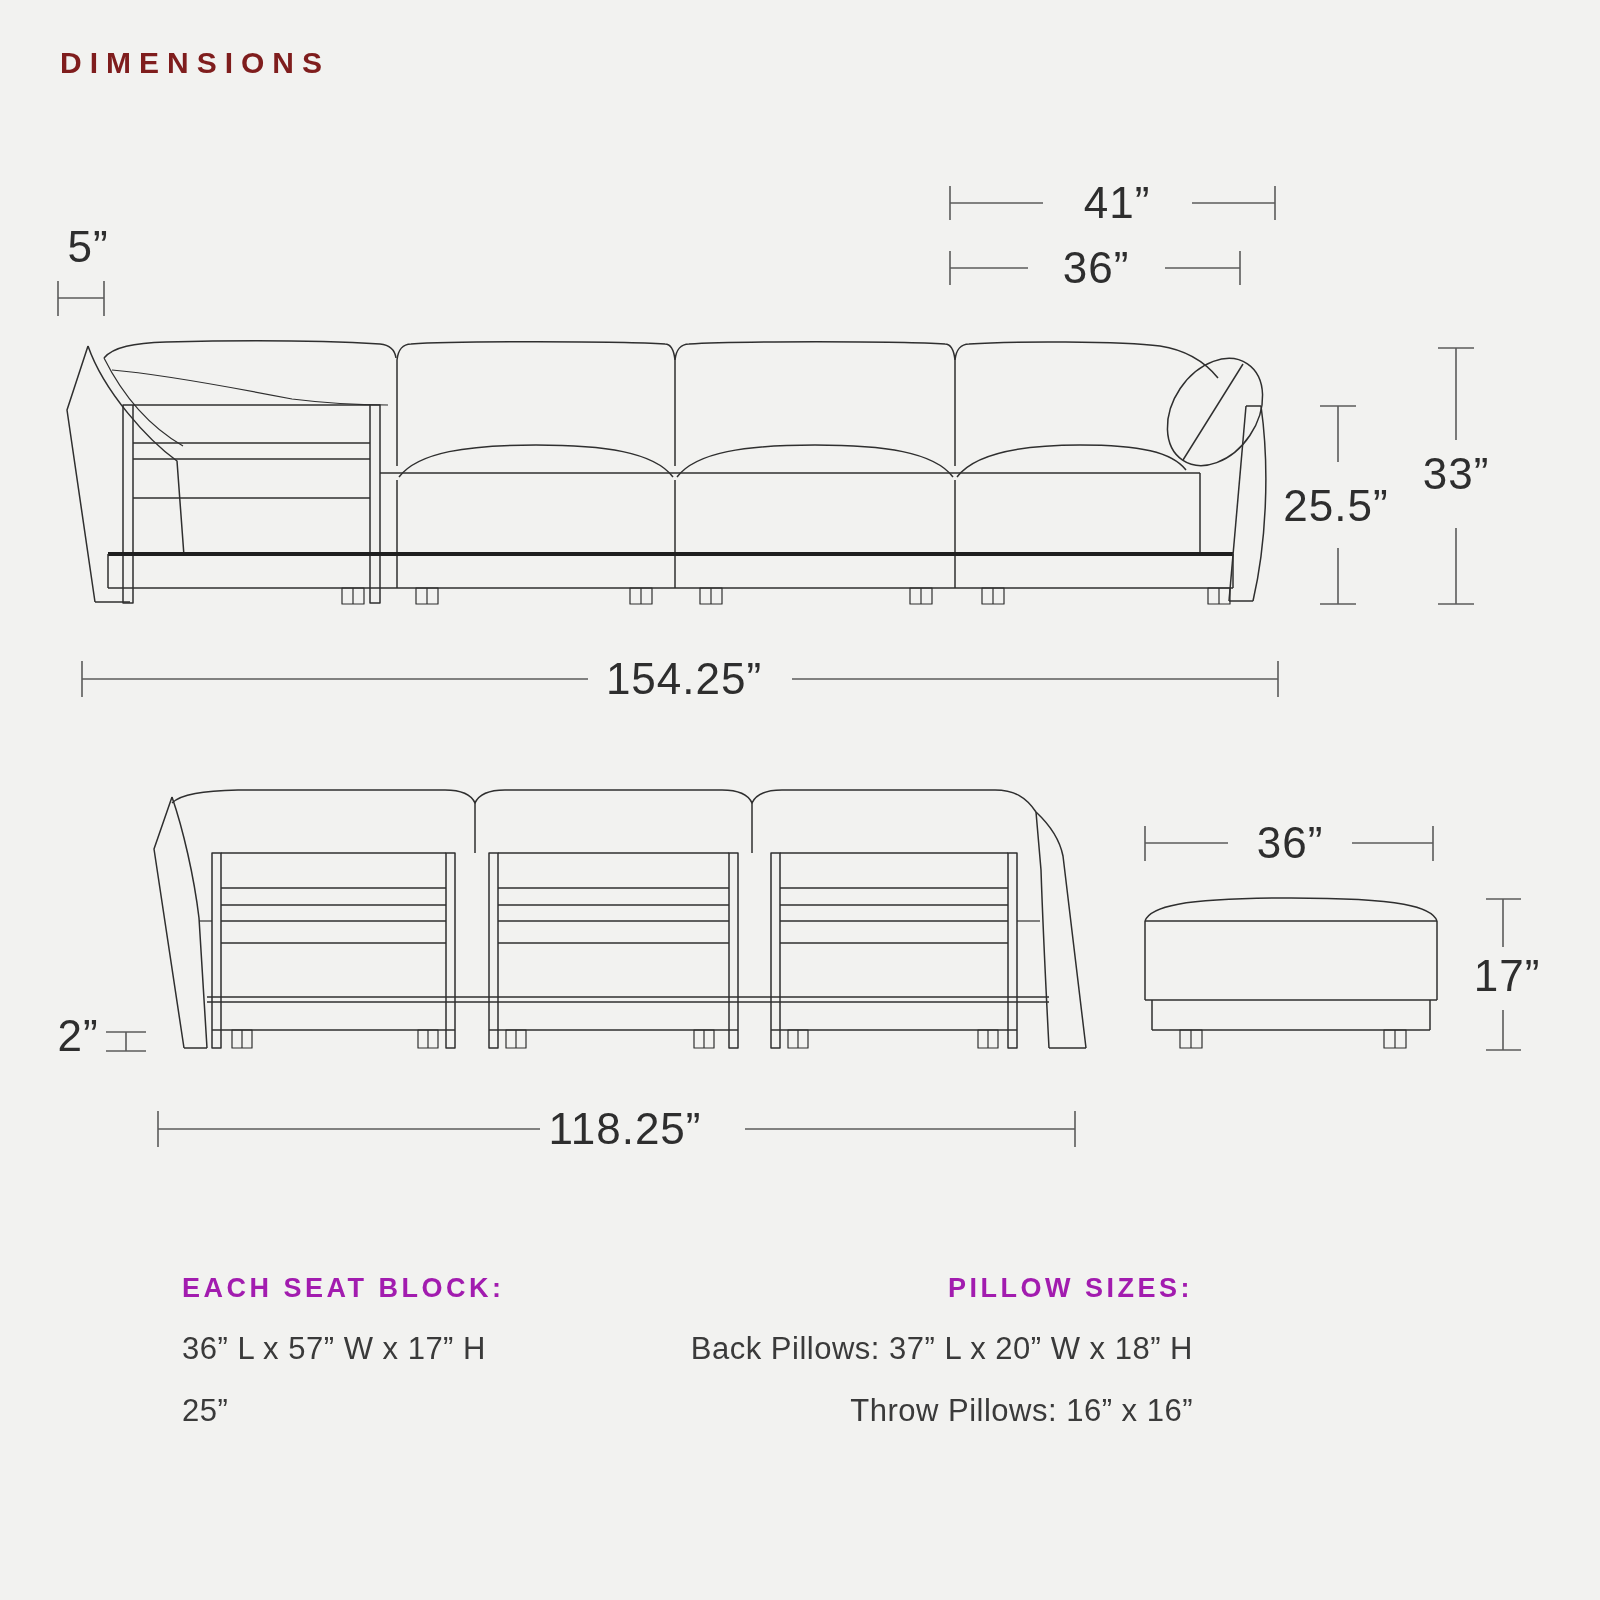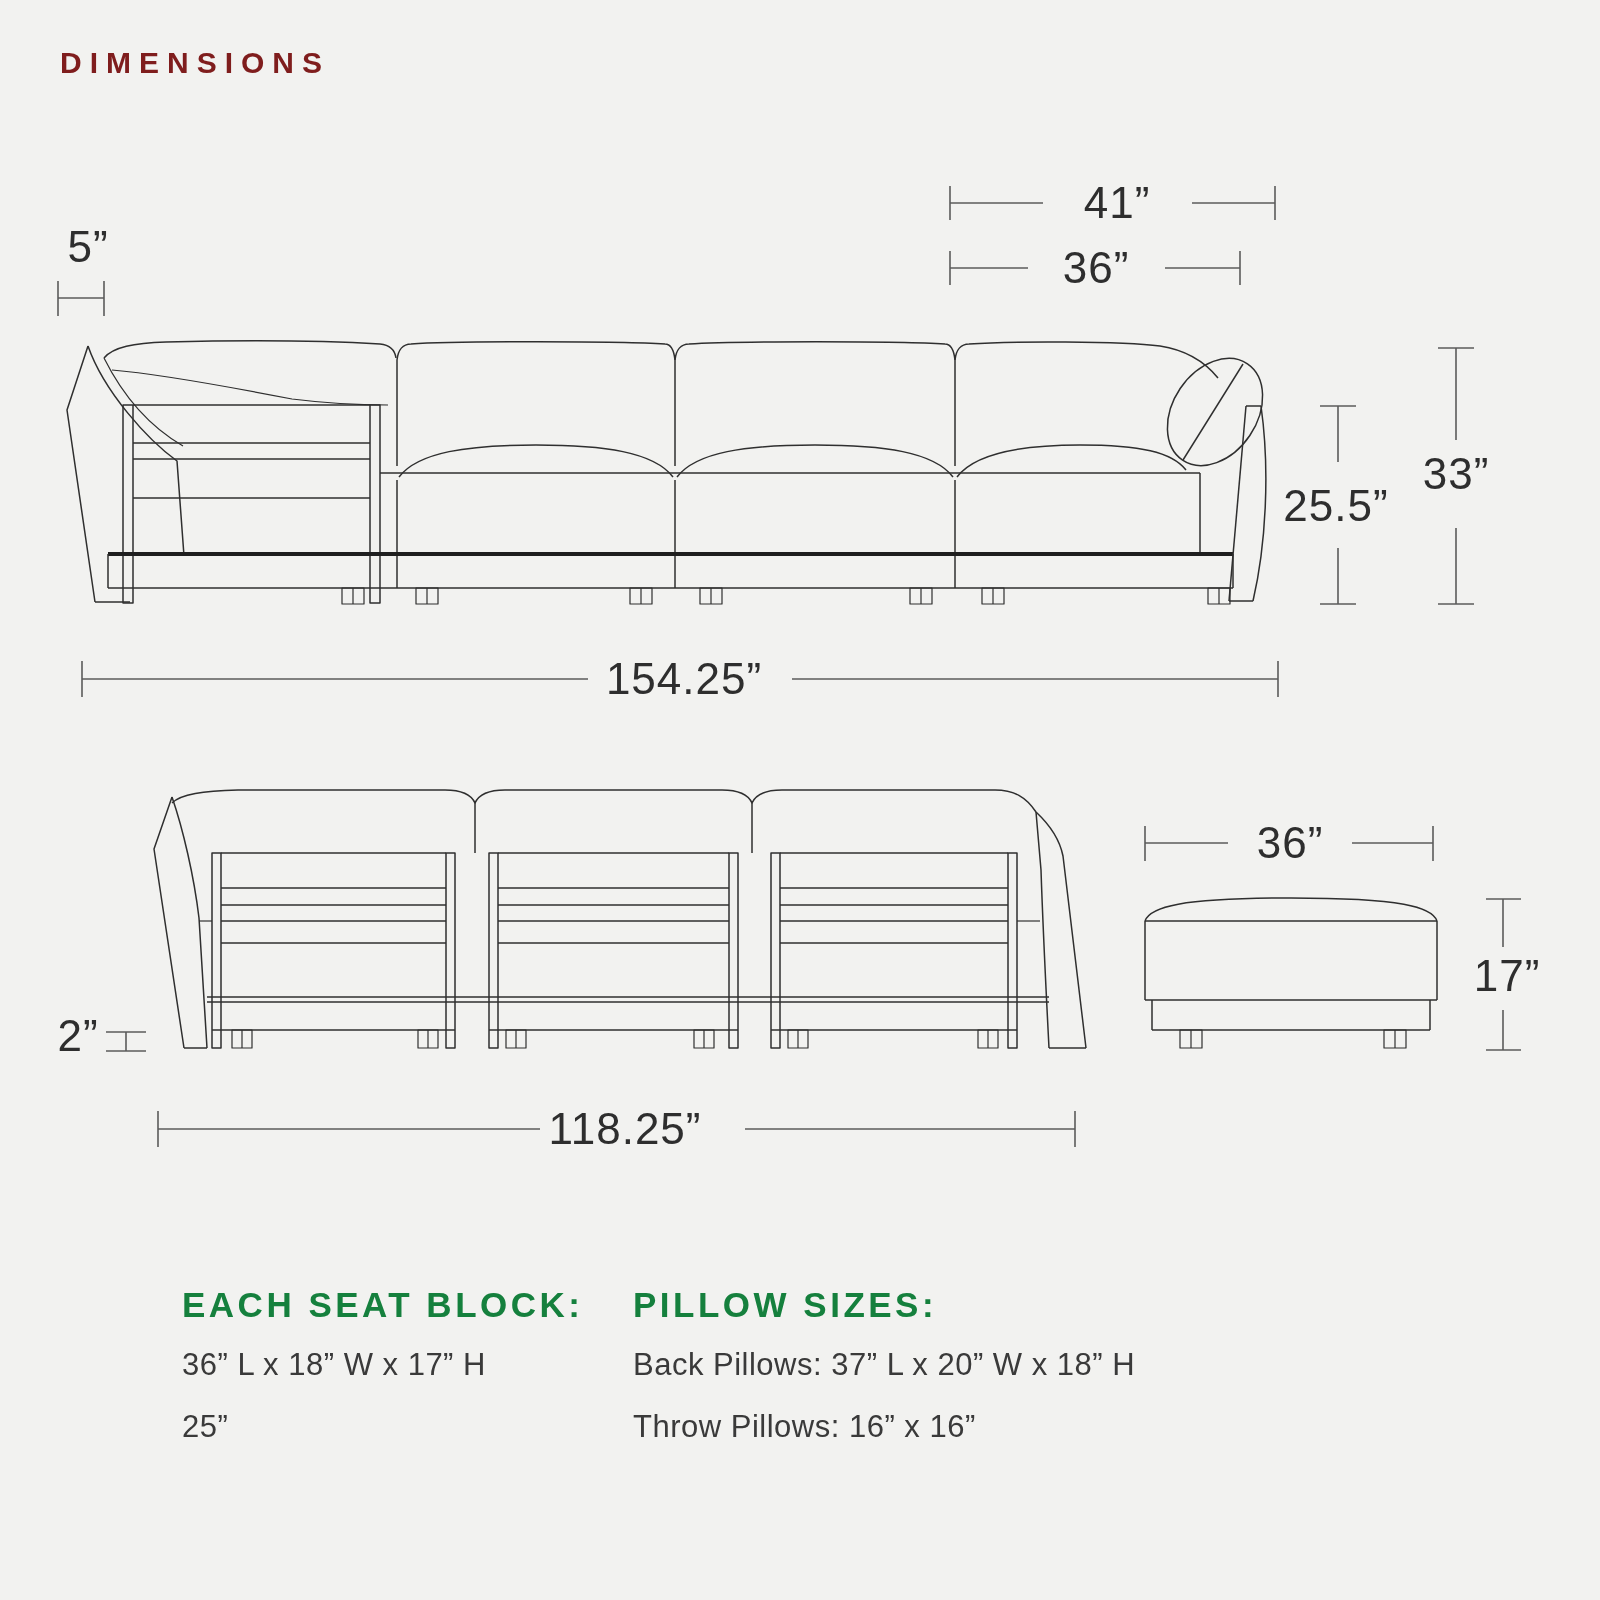--- a/index.html
+++ b/index.html
@@ -21,24 +21,24 @@
   svg .thin{stroke-width:1.2;}
   svg .thick{fill:none;stroke:#1f1f1f;stroke-width:4;}
   svg .dim{fill:none;stroke:#5b5b5b;stroke-width:1.6;}
   svg text.dim-label{
     fill:#2e2e2e;font-size:44px;letter-spacing:1px;
     font-family:"Liberation Sans", sans-serif;
     text-anchor:middle;
   }
   .specs-col{position:absolute;}
   .specs-left{left:182px;top:1272px;width:430px;}
-  .specs-right{left:633px;top:1272px;width:560px;}
+  .specs-right{left:633px;top:1272px;width:560px;text-align:right;}
   .spec-heading{
-    font-size:35px;font-weight:700;letter-spacing:3.5px;
-    color:#15803d;margin:16px 0 26px 0;line-height:33px;
+    font-size:27px;font-weight:700;letter-spacing:3.5px;
+    color:#a21caf;margin:0 0 26px 0;line-height:33px;
   }
   .spec-heading.second{margin-top:70px;}
   .spec-value{
     font-size:31px;color:#3a3a3a;margin:0 0 26px 0;line-height:36px;letter-spacing:0.5px;
   }
 </style>
 </head>
 <body>
 
 <h1 class="page-title">DIMENSIONS</h1>
@@ -291,21 +291,21 @@
       <path class="dim" d="M 1503 899 L 1503 947"></path>
       <text class="dim-label" x="1507" y="991">17”</text>
       <path class="dim" d="M 1503 1010 L 1503 1050"></path>
       <path class="dim" d="M 1486 1050 L 1521 1050"></path>
     </g>
   </g>
 </svg>
 
 <div class="specs-col specs-left">
   <h2 class="spec-heading">EACH SEAT BLOCK:</h2>
-  <p class="spec-value">36” L x 18” W x 17” H</p>
+  <p class="spec-value">36” L x 57” W x 17” H</p>
   <p class="spec-value">25”</p>
 </div>
 
 <div class="specs-col specs-right">
   <h2 class="spec-heading">PILLOW SIZES:</h2>
   <p class="spec-value">Back Pillows: 37” L x 20” W x 18” H</p>
   <p class="spec-value">Throw Pillows: 16” x 16”</p>
 </div>
 
 </body></html>

